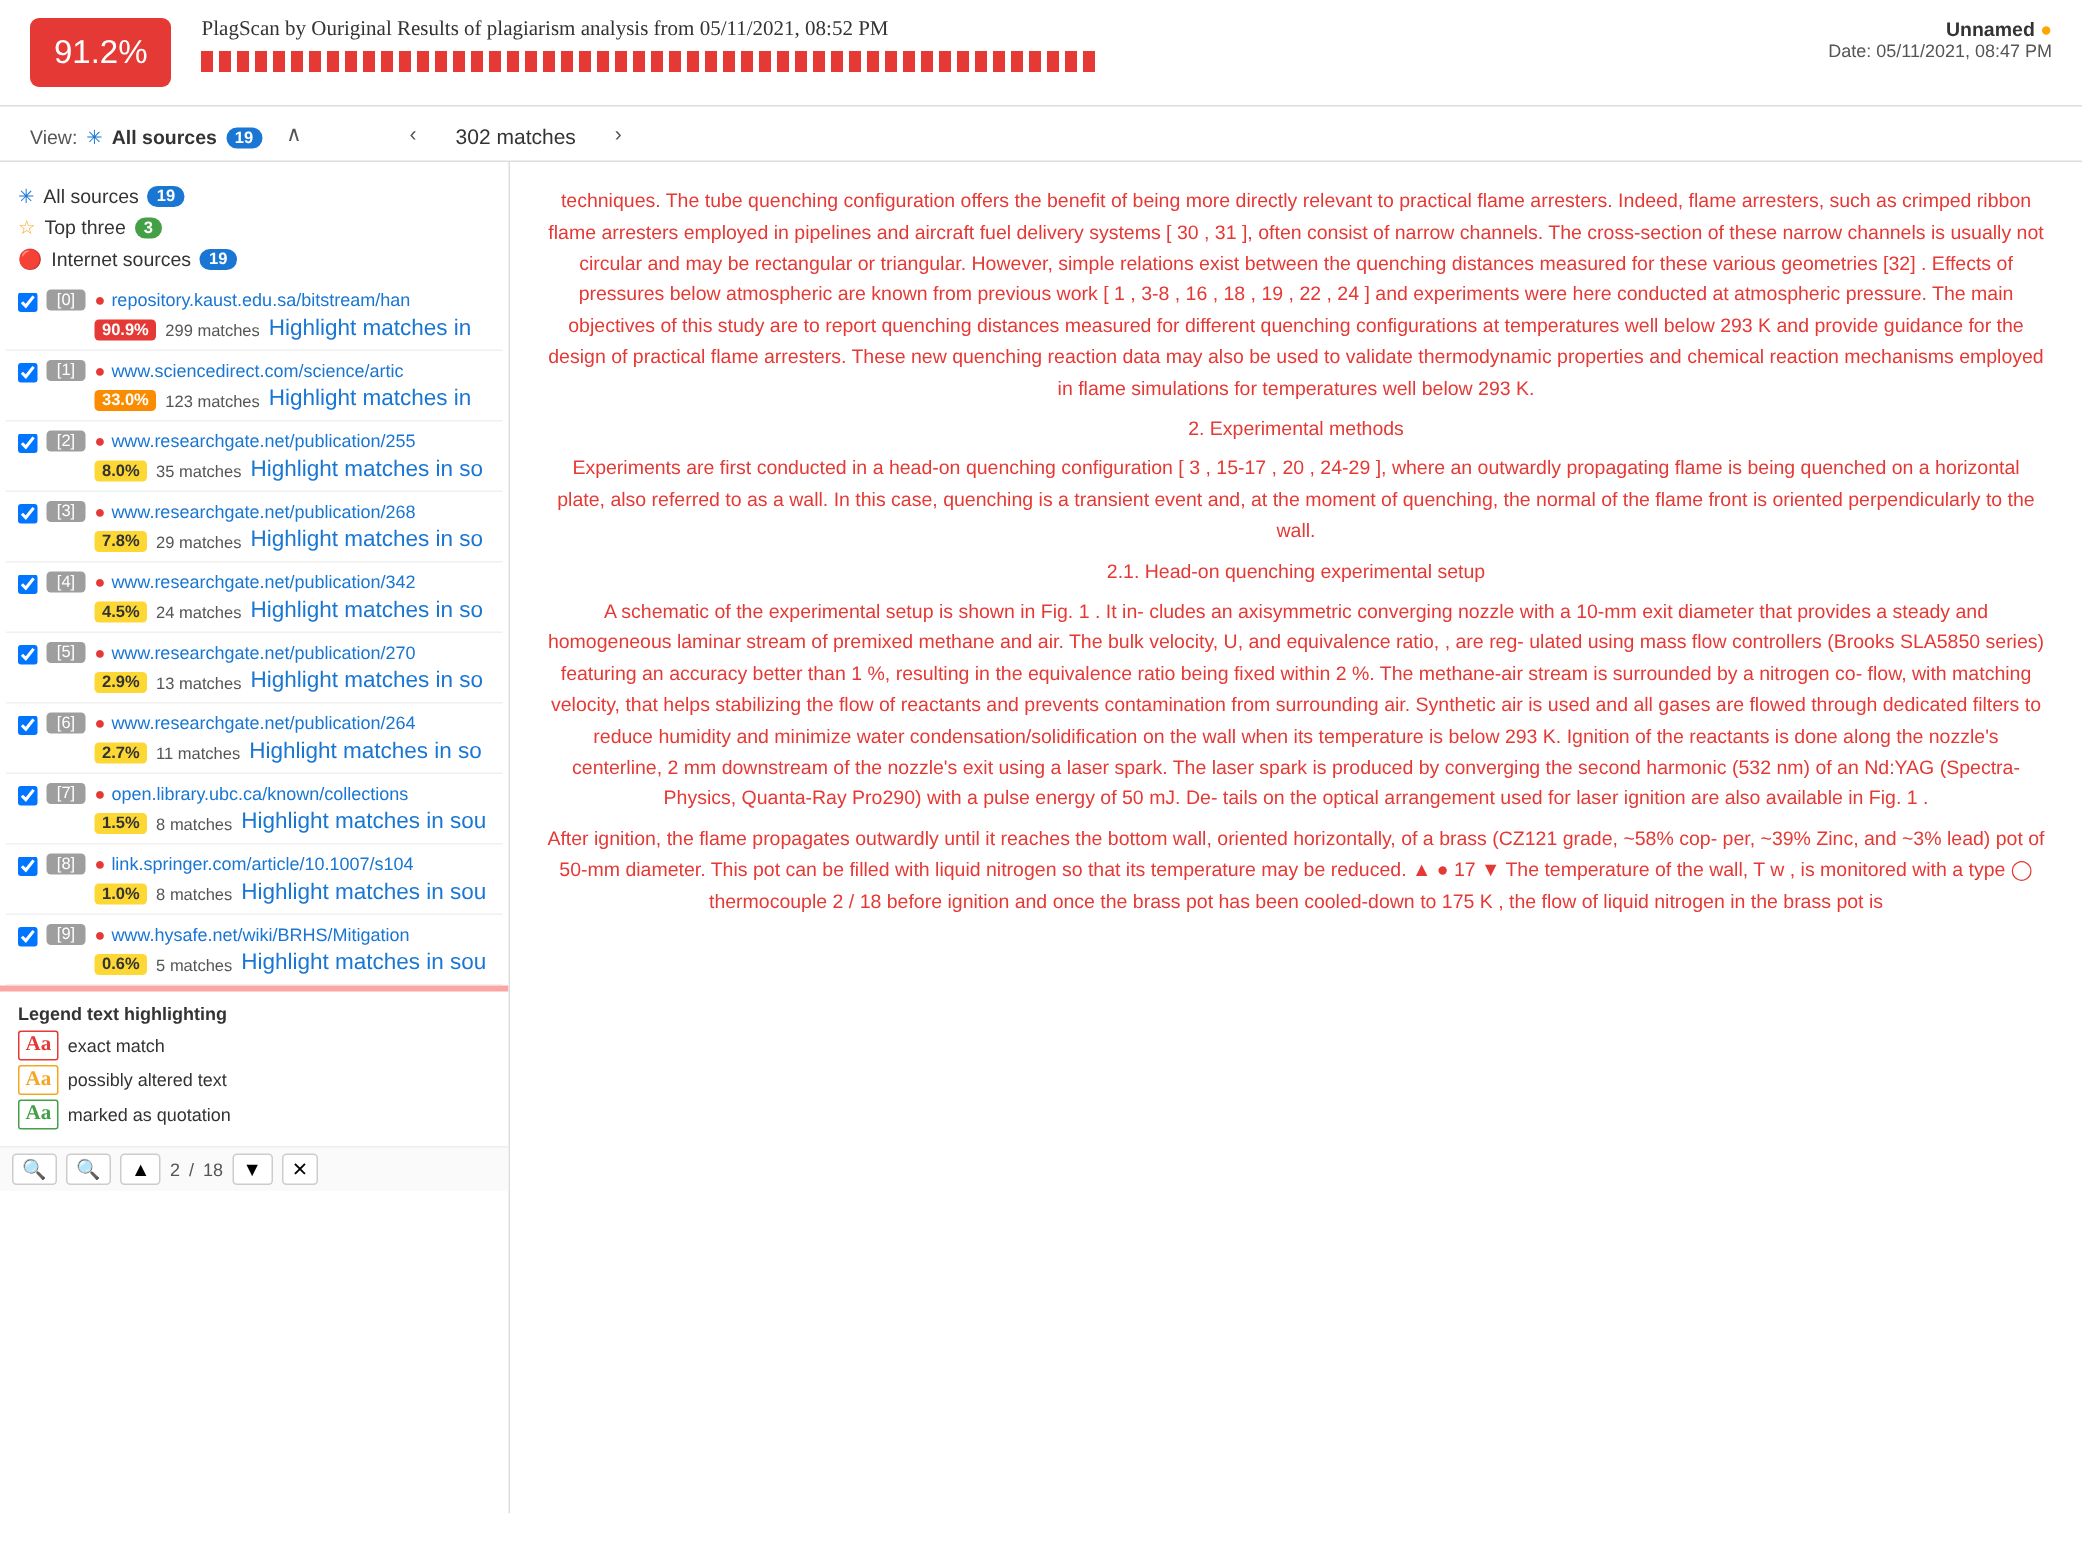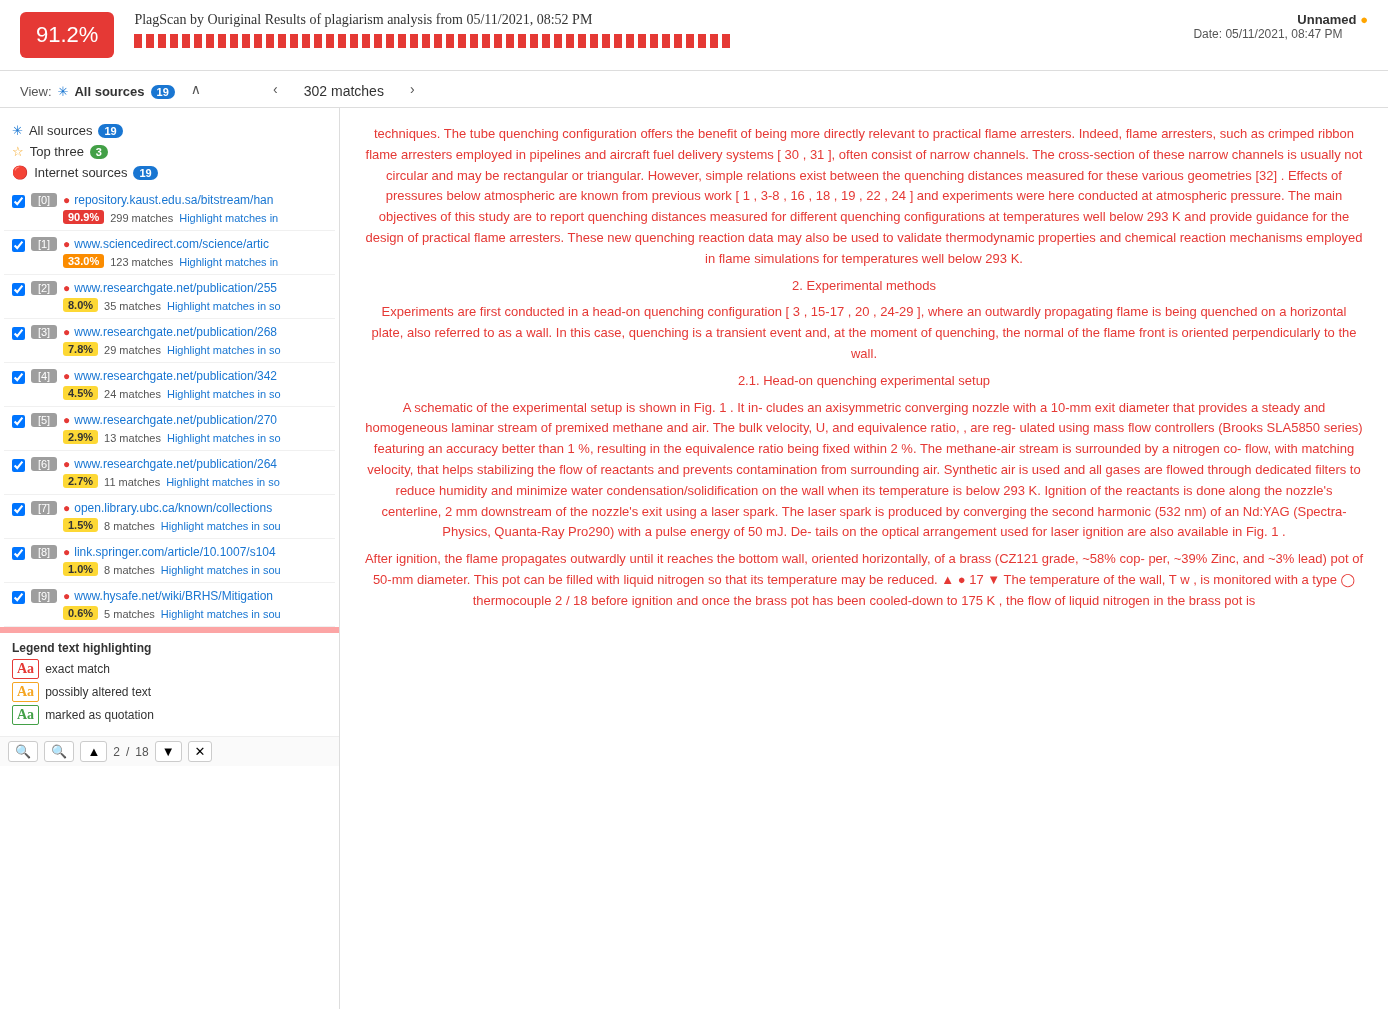--- a/index.html
+++ b/index.html
@@ -31,21 +31,21 @@
       height: 14px;
       background: repeating-linear-gradient(
         to right,
         #e53935 0px, #e53935 8px,
         transparent 8px, transparent 12px
       );
     }
     .header-right { text-align: right; min-width: 200px; }
     .header-right .unnamed { font-weight: bold; }
     .header-right .unnamed::after { content: ' ●'; color: orange; }
-    .header-right .date { font-size: 12px; color: #555; text-align: center; }
+    .header-right .date { font-size: 12px; color: #555; }
 
     
     .nav-bar {
       display: flex;
       align-items: flex-end;
       padding: 8px 20px;
       border-bottom: 1px solid #ddd;
       gap: 10px;
     }
     .nav-view { display: flex; align-items: center; gap: 6px; font-size: 13px; }
@@ -140,32 +140,32 @@
       border-radius: 3px;
       padding: 1px 5px;
       font-size: 11px;
       font-weight: bold;
     }
     .pct-high { background: #e53935; }
     .pct-mid { background: #fb8c00; }
     .pct-low { background: #fdd835; color: #333; }
     .matches-text { font-size: 11px; color: #555; }
     .highlight-btn {
-      font-size: 11px;
+      font-size: 15px;
       color: #1976d2;
       background: none;
       border: none;
       cursor: pointer;
       padding: 0;
     }
 
     
     .legend-section {
       padding: 8px 12px;
-      border-top: 6px solid #fca5a5;
+      border-top: 4px solid #fca5a5;
       font-size: 12px;
     }
     .legend-title { font-weight: bold; margin-bottom: 4px; }
     .legend-item {
       display: flex;
       align-items: center;
       gap: 6px;
       margin-bottom: 3px;
     }
     .legend-aa {

